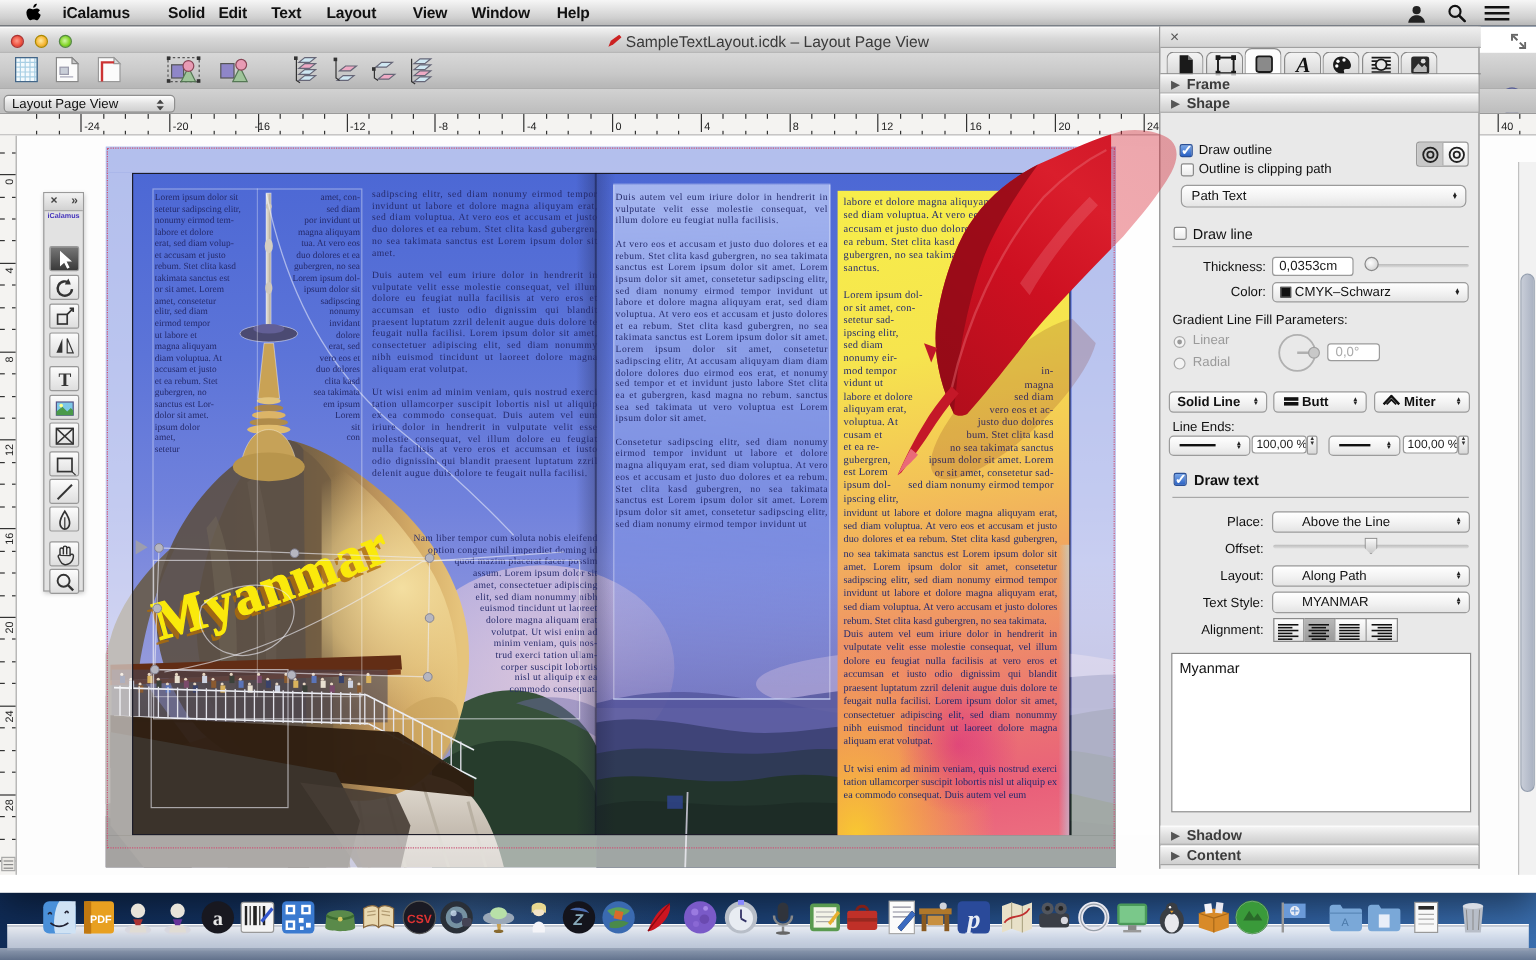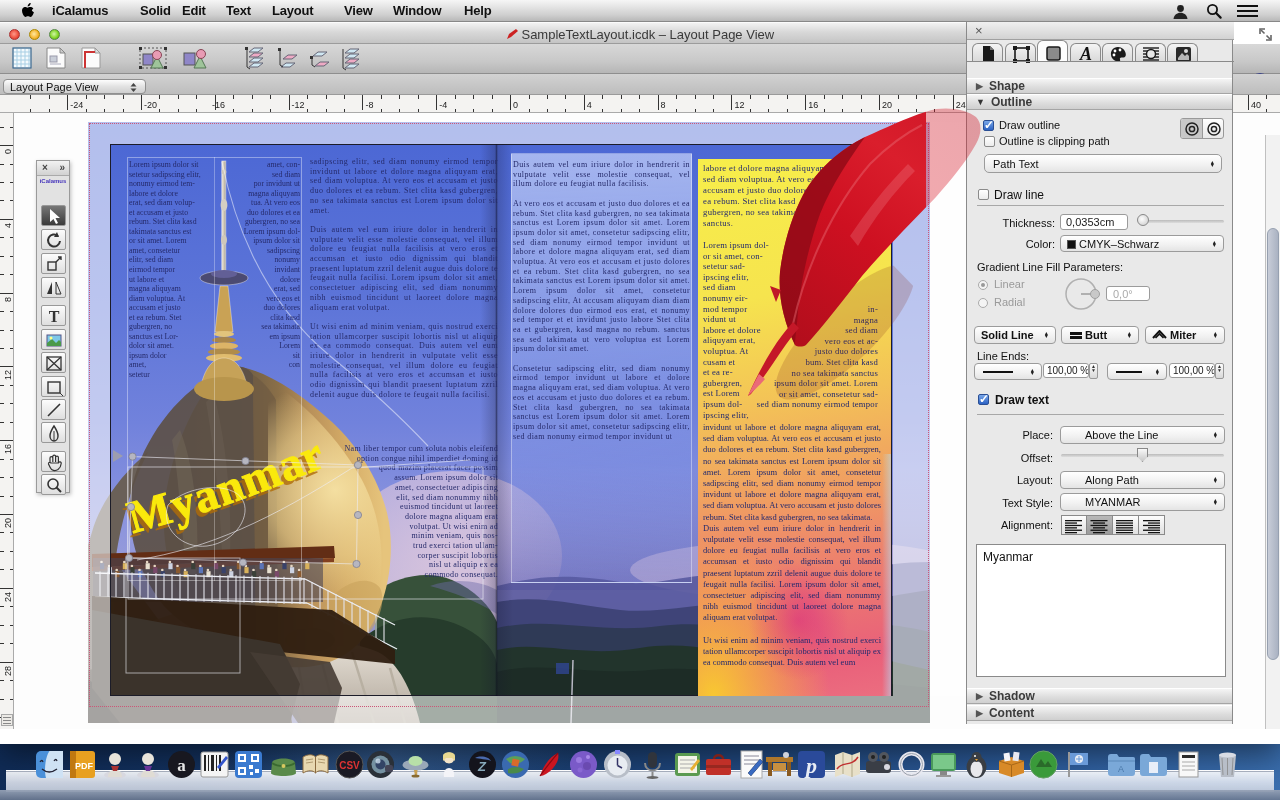--- a/index.html
+++ b/index.html
@@ -832,22 +832,22 @@
       <div class="abs" style="left:200px;top:21px;width:31px;height:19px;background:linear-gradient(#f4f4f4,#d8d8d8);border:1px solid #8a8a8a;border-bottom:none;border-radius:6px 6px 0 0">
         <svg width="20" height="20" viewBox="0 0 20 20" style="position:absolute;left:5px;top:0px">
           <rect x="3" y="3" width="15" height="15" rx="2" fill="#2a2a2a"></rect>
           <path d="M5 14 L9 9 L12 12 L14 10 L16 12 L16 16 L5 16 Z" fill="#b8b8b8"></path>
           <circle cx="13" cy="7" r="2" fill="#ddd"></circle>
         </svg>
       </div>
       <div class="abs" style="left:0;top:39px;width:267px;height:1px;background:#8a8a8a"></div>
     </div>
 
+ <div class="sechead" style="position:absolute;left:0;top:40px"><span class="tri">▶</span>Frame</div>
  <div class="sechead" style="position:absolute;left:0;top:56px"><span class="tri">▶</span>Shape</div>
- <div class="sechead" style="position:absolute;left:0;top:72px"><span class="tri" style="color:#333">▼</span>Outline</div>
 
  <div class="cb on" style="left:16px;top:98px"></div>
  <div class="lbl" style="left:32px;top:97px;font-weight:normal">Draw outline</div>
  <div class="abs" style="left:213px;top:96px;width:44px;height:21px;border:1px solid #999;border-radius:3px;background:linear-gradient(#fff,#e8e8e8)">
    <div class="abs" style="left:0;top:0;width:22px;height:19px;background:#c8c8c8;border-right:1px solid #999;border-radius:2px 0 0 2px"></div>
    <svg class="abs" style="left:3px;top:2px" width="16" height="16" viewBox="0 0 16 16">
         <circle cx="8" cy="8" r="6" fill="none" stroke="#222" stroke-width="1.5"></circle>
         <circle cx="8" cy="8" r="2.6" fill="none" stroke="#222" stroke-width="1.5"></circle>
       </svg>
    <svg class="abs" style="left:25px;top:2px" width="16" height="16" viewBox="0 0 16 16">

